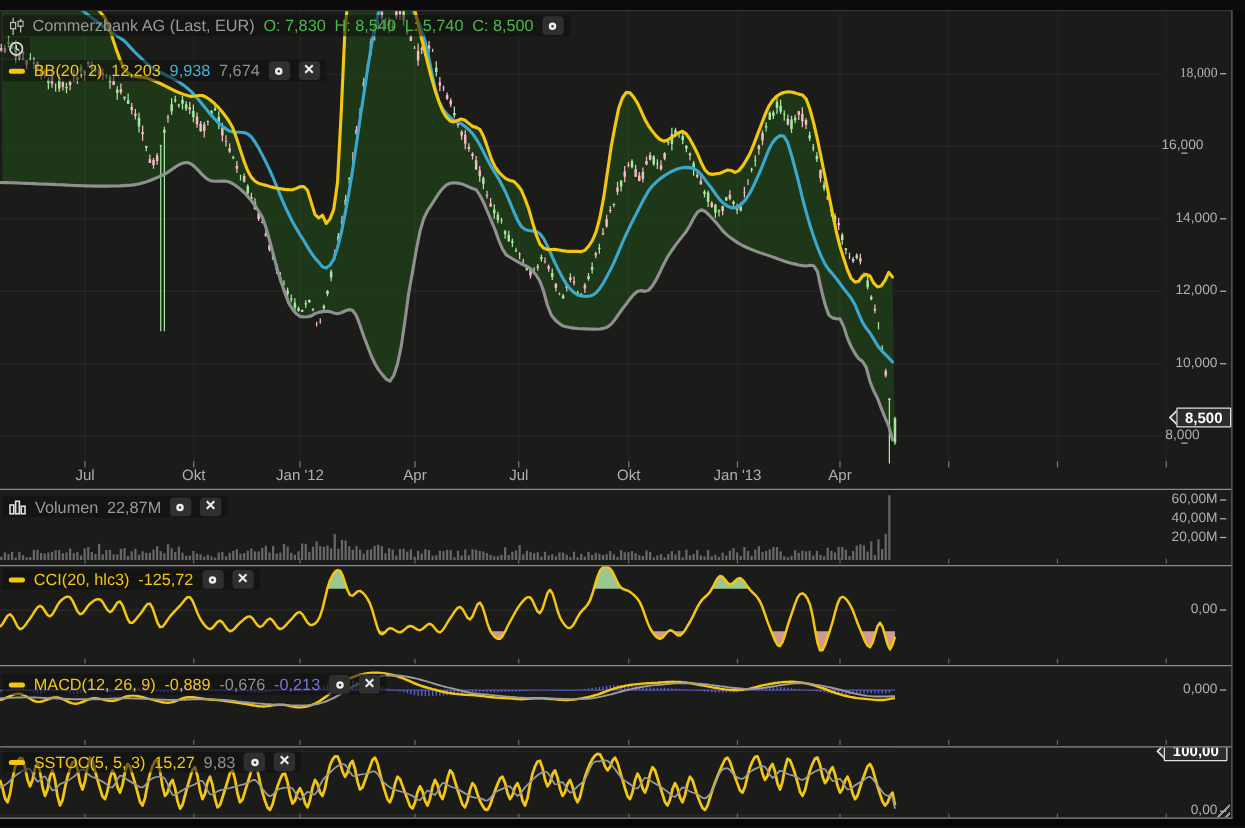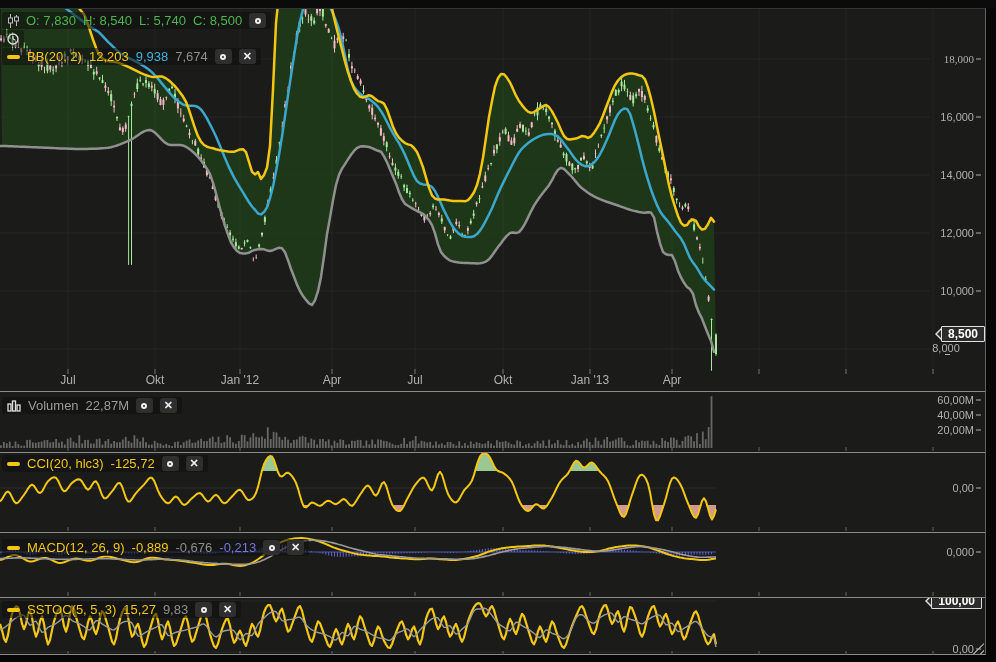--- a/index.html
+++ b/index.html
@@ -1145,20 +1145,21 @@
     <span class="mini-icon">
       <svg width="12" height="14">
           <g stroke="#bdbdbd" fill="#1b1b19">
             <line x1="3.5" y1="0" x2="3.5" y2="14"></line>
             <rect x="1.5" y="4" width="4" height="5"></rect>
             <line x1="9.5" y1="1" x2="9.5" y2="12"></line>
             <rect x="7.5" y="3" width="4" height="4"></rect>
           </g>
         </svg>
     </span>
+    <span class="graytxt">Commerzbank AG (Last, EUR)</span>
     <span class="green">O: 7,830</span>
     <span class="green">H: 8,540</span>
     <span class="green">L: 5,740</span>
     <span class="green">C: 8,500</span>
     <span class="icon-btn">
         <span class="ring"></span>
       </span>
   </div>
 
   <div class="legend" style="left:2px;top:21px;background:rgba(14,14,14,.45)">
@@ -1231,21 +1232,21 @@
       </span>
   </div>
 
   <div class="tag" style="left:941px;top:317px"><span>8,500</span></div>
 
   <div id="labels-host">
       <div class="ylab" style="top: 50px; font-family: Liberation Serif, serif;">
         <span>18,000</span>
         <span class="tick"></span>
       </div>
-      <div class="ylab" style="top: 108px;">
+      <div class="ylab" style="top: 108px; flex-direction: column;">
         <span>16,000</span>
         <span class="tick"></span>
       </div>
       <div class="ylab" style="top: 166px;">
         <span>14,000</span>
         <span class="tick"></span>
       </div>
       <div class="ylab" style="top: 224px;">
         <span>12,000</span>
         <span class="tick"></span>

